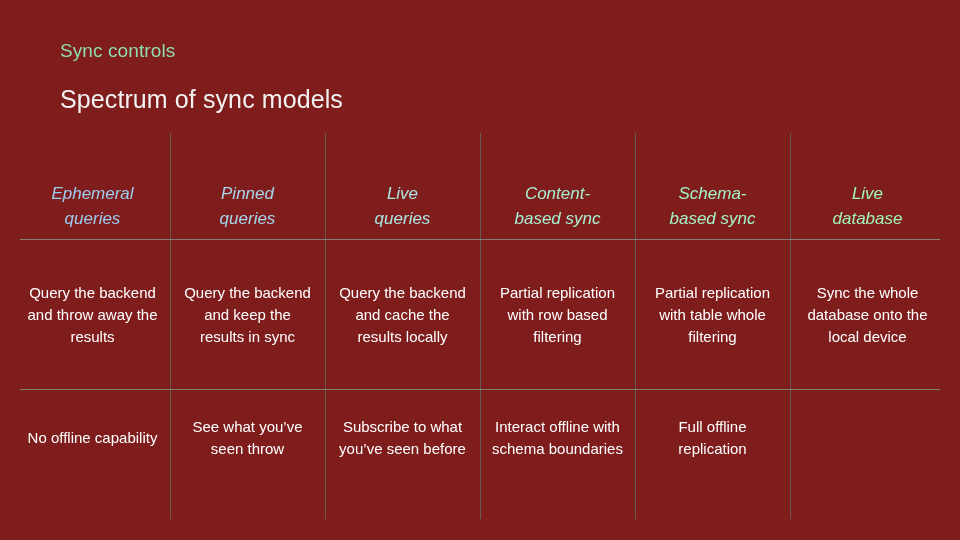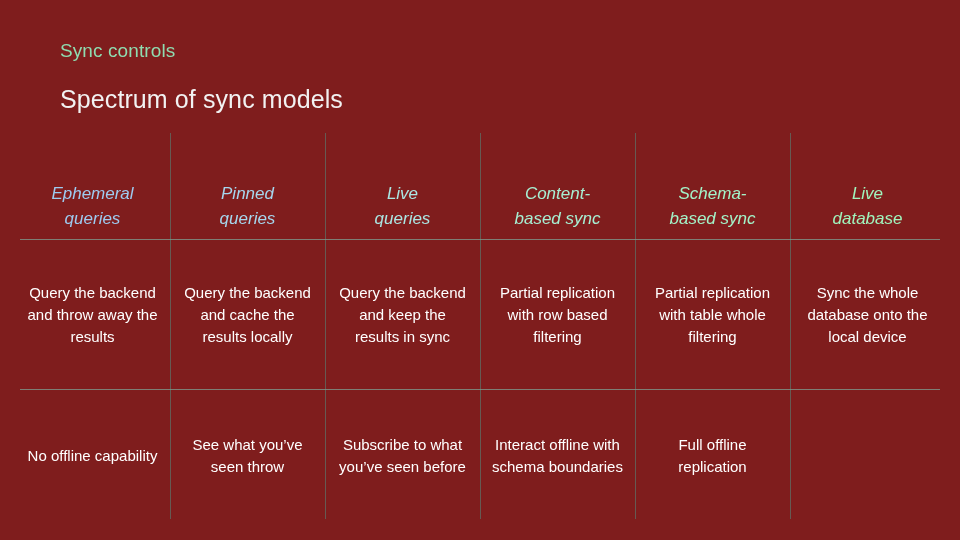--- a/index.html
+++ b/index.html
@@ -106,21 +106,21 @@
   
   #row-body1 { top: 107px; height: 149px; }
   #row-body1 .cell {
     display: flex;
     align-items: center;
     justify-content: center;
     height: 149px;
   }
 
   
-  #row-body2 { top: 265px; height: 129px; }
+  #row-body2 { top: 247px; height: 129px; }
   #row-body2 .cell {
     display: flex;
     align-items: center;
     justify-content: center;
     height: 129px;
     padding-bottom: 14px;
   }
 
   .body-text {
     font-size: 15px;
@@ -186,24 +186,24 @@
           <div>database</div>
         </div>
       </div>
     </div>
 
     <div class="cells" id="row-body1">
       <div class="cell">
         <div class="body-text">Query the backend and throw away the results</div>
       </div>
       <div class="cell">
+        <div class="body-text">Query the backend and keep the results in sync</div>
+      </div>
+      <div class="cell">
         <div class="body-text">Query the backend and cache the results locally</div>
-      </div>
-      <div class="cell">
-        <div class="body-text">Query the backend and keep the results in sync</div>
       </div>
       <div class="cell">
         <div class="body-text">Partial replication with row based filtering</div>
       </div>
       <div class="cell">
         <div class="body-text">Partial replication with table whole filtering</div>
       </div>
       <div class="cell">
         <div class="body-text">Sync the whole database onto the local device</div>
       </div>

